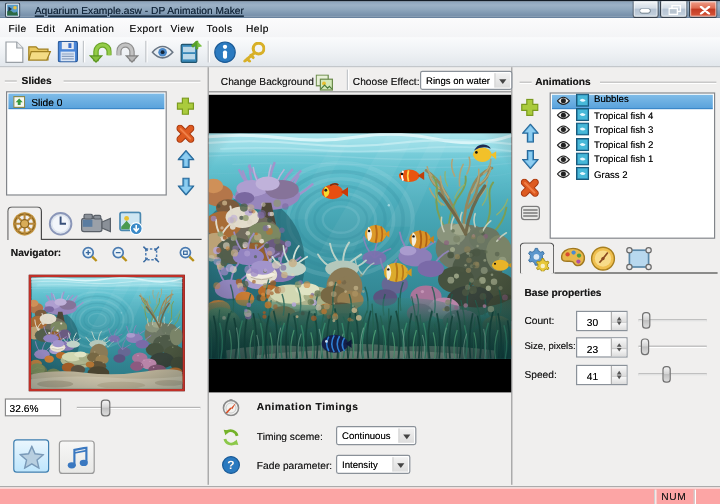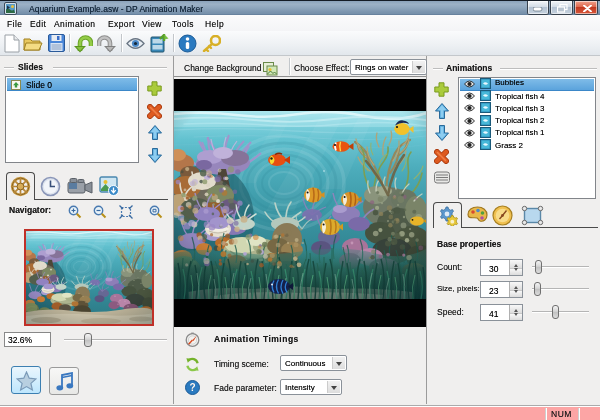--- a/index.html
+++ b/index.html
@@ -3,21 +3,21 @@
 <style>
 * { margin:0; padding:0; box-sizing:border-box; }
 html,body { width:600px; height:420px; overflow:hidden; }
 body { font-family:"Liberation Sans", sans-serif; font-size:8.5px; color:#000; background:#f0efee; position:relative; text-shadow:0 0 0.3px rgba(0,0,0,0.55); }
 .abs { position:absolute; }
 .bold { font-weight:bold; }
 
 
 #titlebar { left:0; top:0; width:600px; height:15px; border-top:1px solid #141c26; border-bottom:1px solid #68829e;
   background:linear-gradient(to bottom,#8ba3bb 0%,#9cb1c6 25%,#8da5bc 55%,#7b94ae 85%,#7690aa 100%); }
-#title-text { left:29px; top:3px; color:#10263d; font-size:8.5px; }
+#title-text { left:29px; top:3px; color:#10263d; font-size:8.5px;text-decoration:underline; }
 .winbtn { top:0; height:14px; border:1px solid #37414d; border-top:none; }
 .winbtn .inner { position:absolute; inset:0; border:1px solid rgba(255,255,255,0.55); }
 #btn-min { left:527px; width:22px; border-radius:0 0 3px 3px;
   background:linear-gradient(to bottom,#f2f5f8 0%,#d3dce6 45%,#b4c2d2 50%,#c6d2de 100%); }
 #btn-max { left:550px; width:23px; border-radius:0 0 3px 3px;
   background:linear-gradient(to bottom,#f2f5f8 0%,#d3dce6 45%,#b4c2d2 50%,#c6d2de 100%); }
 #btn-close { left:574px; width:24px; border-radius:0 0 3px 3px;
   background:linear-gradient(to bottom,#f0a08c 0%,#de6a50 45%,#c23a22 50%,#d8573a 100%); }
 
 

